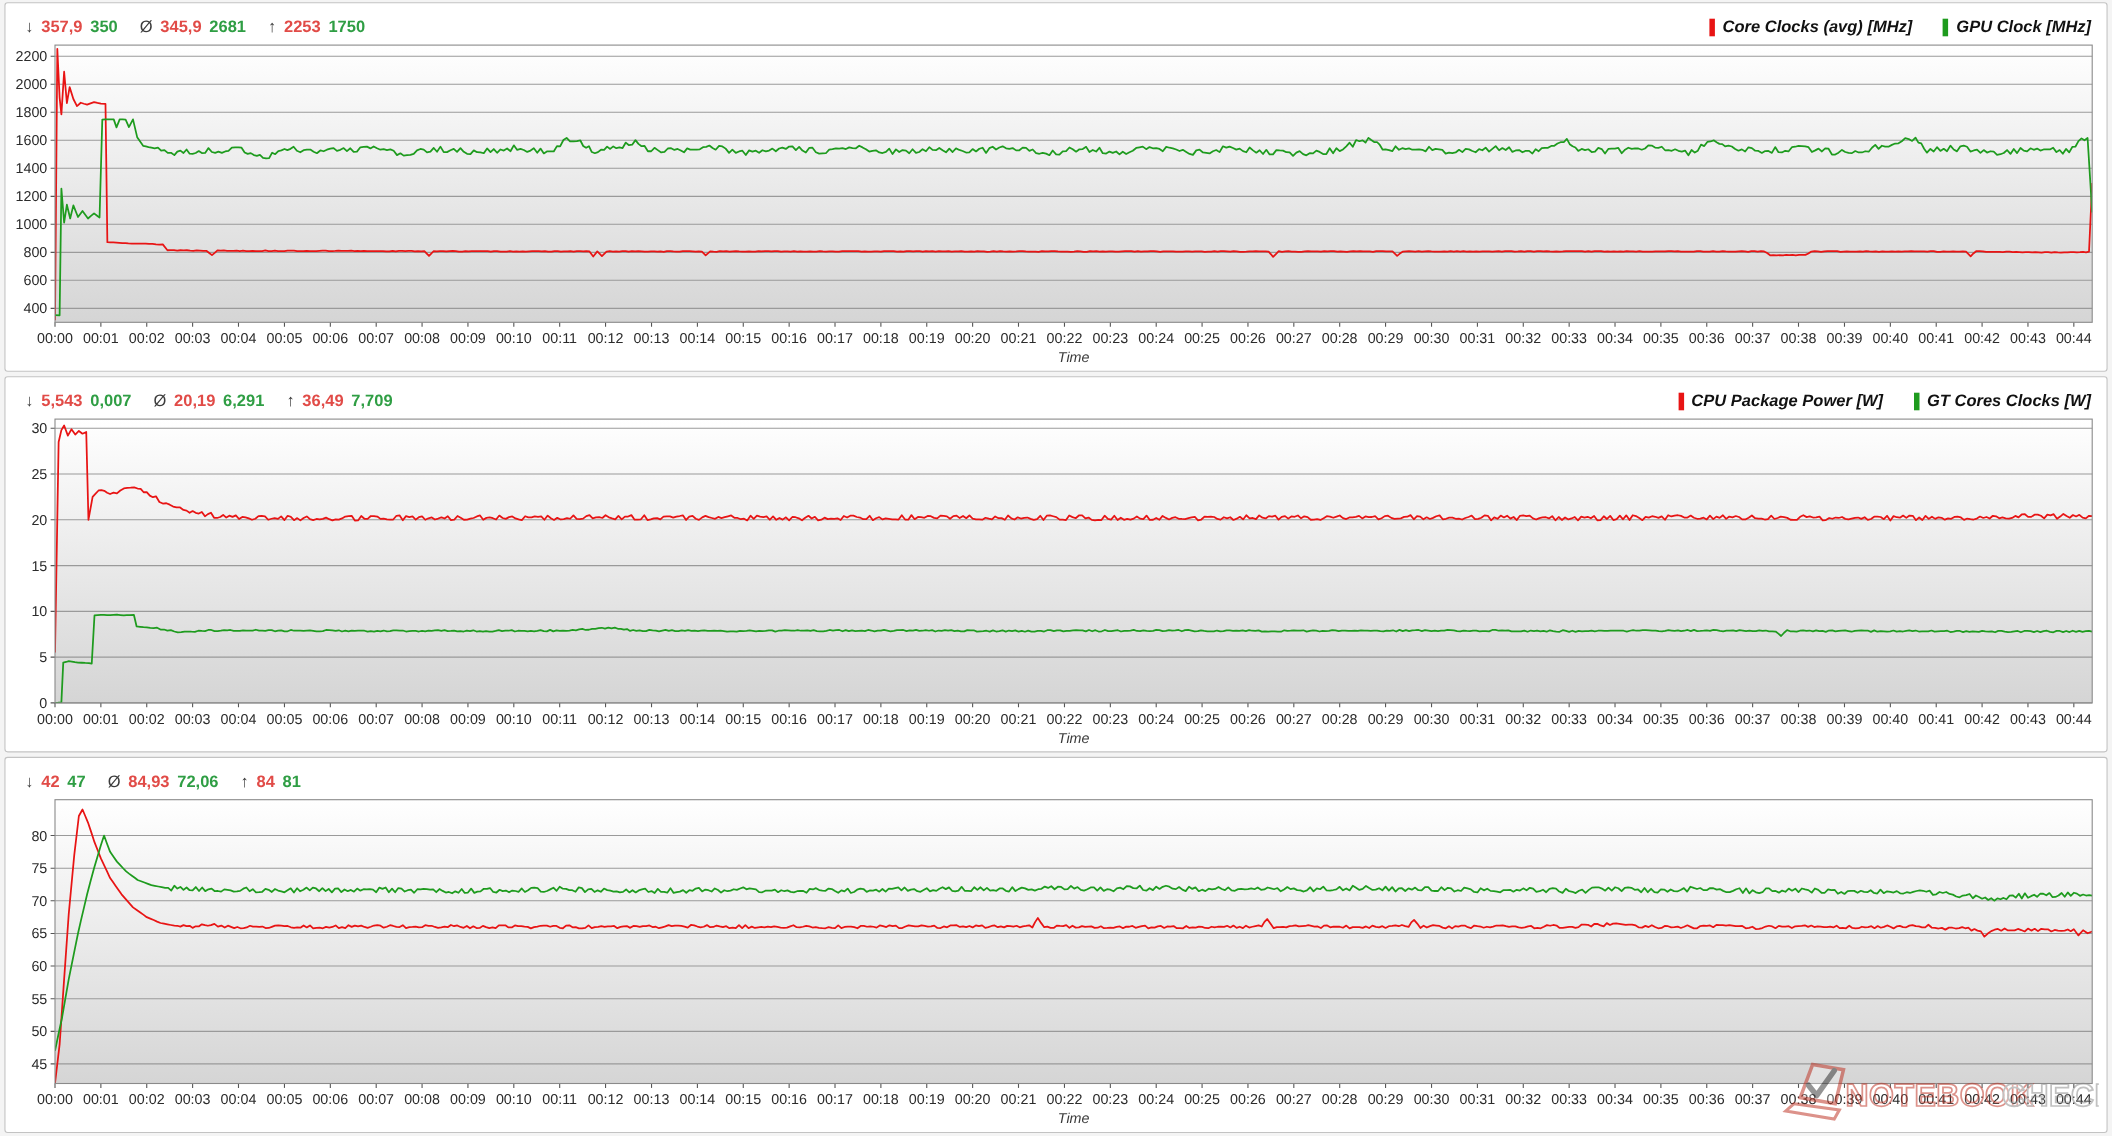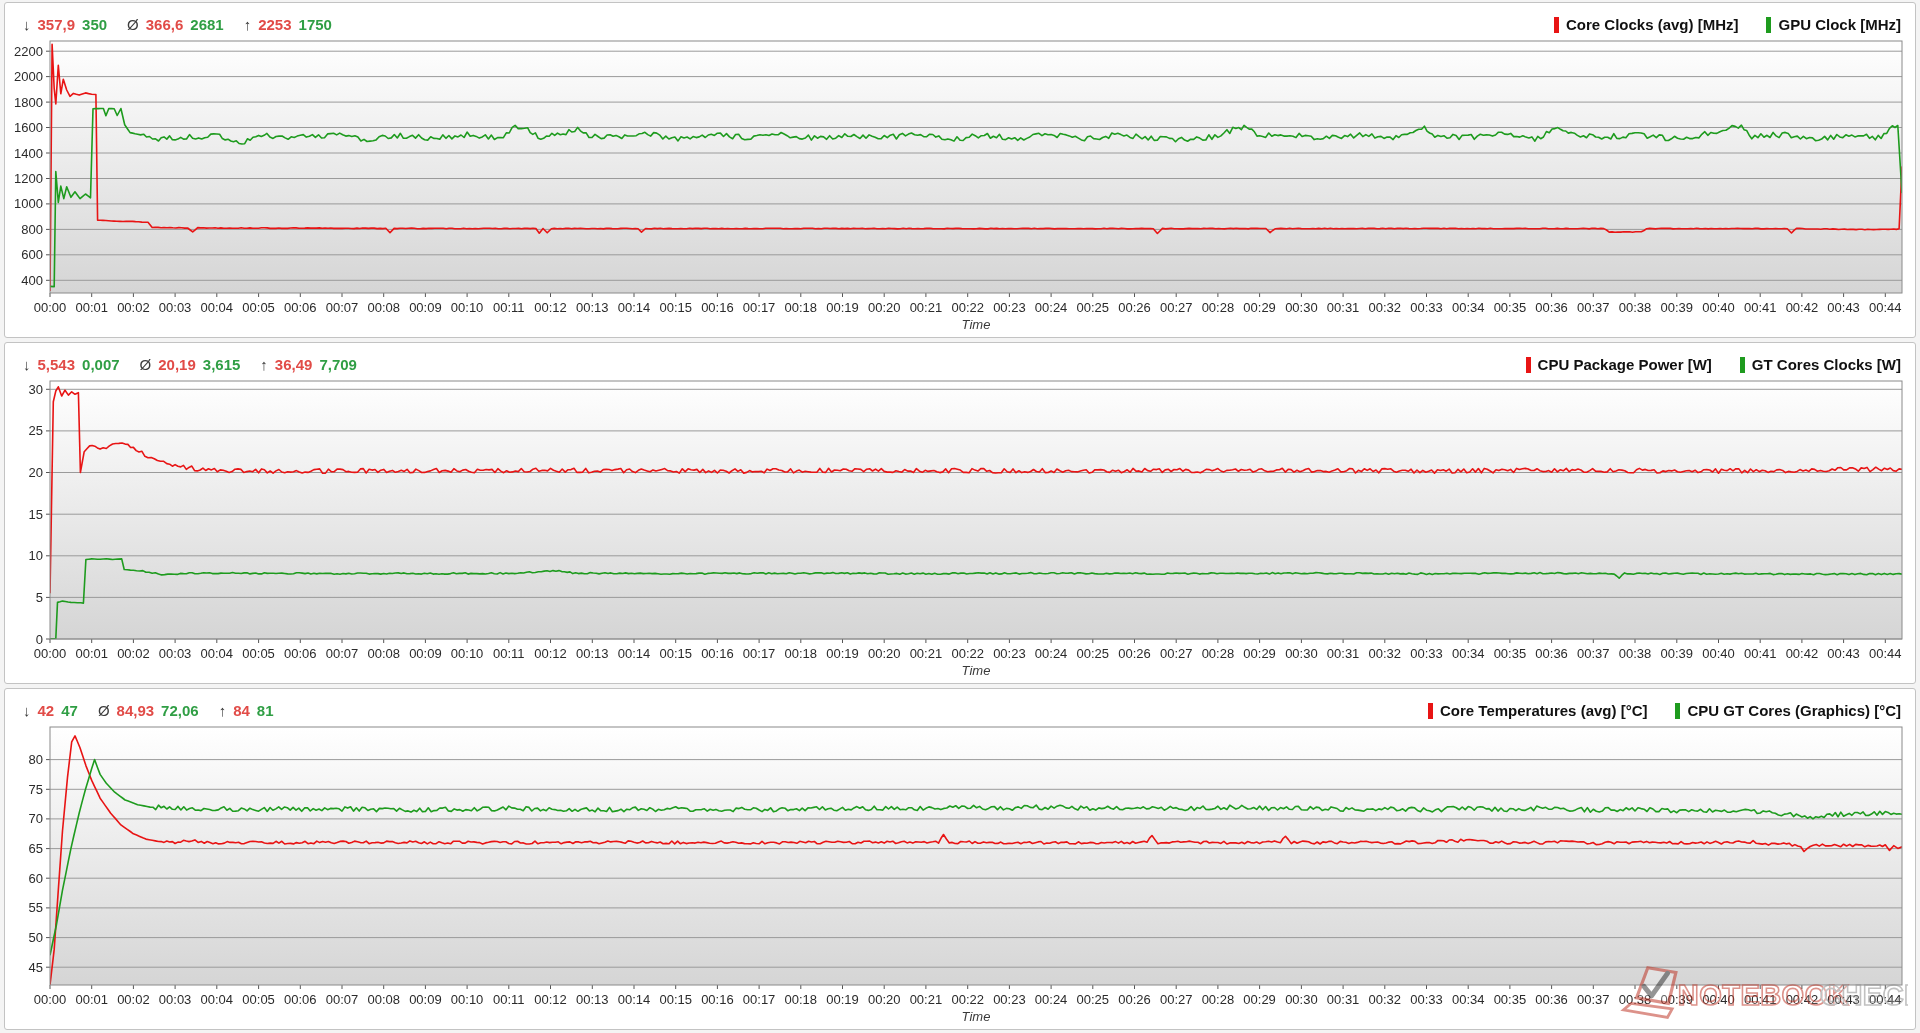--- a/index.html
+++ b/index.html
@@ -40,21 +40,21 @@
   .stats .green { color: var(--stat-green); margin-top: 21px; }
   .legend {
     display: flex;
     align-items: center;
     gap: 28px;
     font-size: 15px;
     font-weight: 600;
     color: #111;
     white-space: nowrap;
   }
-  .legend-item { display: flex; align-items: flex-end; }
+  .legend-item { display: flex; align-items: flex-end; font-style: italic; }
   .swatch {
     display: inline-block;
     width: 5px; height: 16px;
     margin-right: 7px;
     background: #888;
   }
   svg.chart { display: block; margin-left: 1px; }
   .watermark {
     position: fixed;
     right: 12px;
@@ -69,21 +69,21 @@
 </head>
 <body>
 
 <section class="panel p1">
   <div class="panel-header">
     <div class="stats">
       <span class="sym">↓</span>
       <span class="v red">357,9</span>
       <span class="v green">350</span>
       <span class="sym grp">Ø</span>
-      <span class="v red">366,6</span>
+      <span class="v red">345,9</span>
       <span class="v green">2681</span>
       <span class="sym grp">↑</span>
       <span class="v red">2253</span>
       <span class="v green">1750</span>
     </div>
     <div class="legend">
       <span class="legend-item">
         <i class="swatch" style="background: rgb(232, 20, 20);"></i>
         <span>Core Clocks (avg) [MHz]</span>
       </span>
@@ -232,21 +232,21 @@
 </section>
 
 <section class="panel p2">
   <div class="panel-header">
     <div class="stats">
       <span class="sym">↓</span>
       <span class="v red">5,543</span>
       <span class="v green">0,007</span>
       <span class="sym grp">Ø</span>
       <span class="v red">20,19</span>
-      <span class="v green">3,615</span>
+      <span class="v green">6,291</span>
       <span class="sym grp">↑</span>
       <span class="v red">36,49</span>
       <span class="v green">7,709</span>
     </div>
     <div class="legend">
       <span class="legend-item">
         <i class="swatch" style="background: rgb(232, 20, 20);"></i>
         <span>CPU Package Power [W]</span>
       </span>
       <span class="legend-item">
@@ -390,30 +390,20 @@
       <span class="sym">↓</span>
       <span class="v red">42</span>
       <span class="v green">47</span>
       <span class="sym grp">Ø</span>
       <span class="v red">84,93</span>
       <span class="v green">72,06</span>
       <span class="sym grp">↑</span>
       <span class="v red">84</span>
       <span class="v green">81</span>
     </div>
-    <div class="legend">
-      <span class="legend-item">
-        <i class="swatch" style="background: rgb(232, 20, 20);"></i>
-        <span>Core Temperatures (avg) [°C]</span>
-      </span>
-      <span class="legend-item">
-        <i class="swatch" style="background: rgb(30, 155, 30);"></i>
-        <span>CPU GT Cores (Graphics) [°C]</span>
-      </span>
-    </div>
   </div>
   <svg class="chart" width="1912" height="310">
       <defs>
         <linearGradient id="bg2" x1="0" y1="0" x2="0" y2="1">
           <stop offset="0" stop-color="#ffffff"></stop>
           <stop offset="1" stop-color="#d5d5d5"></stop>
         </linearGradient>
         <clipPath id="clip2">
           <rect x="44" y="8" width="1852" height="258"></rect>
         </clipPath>

